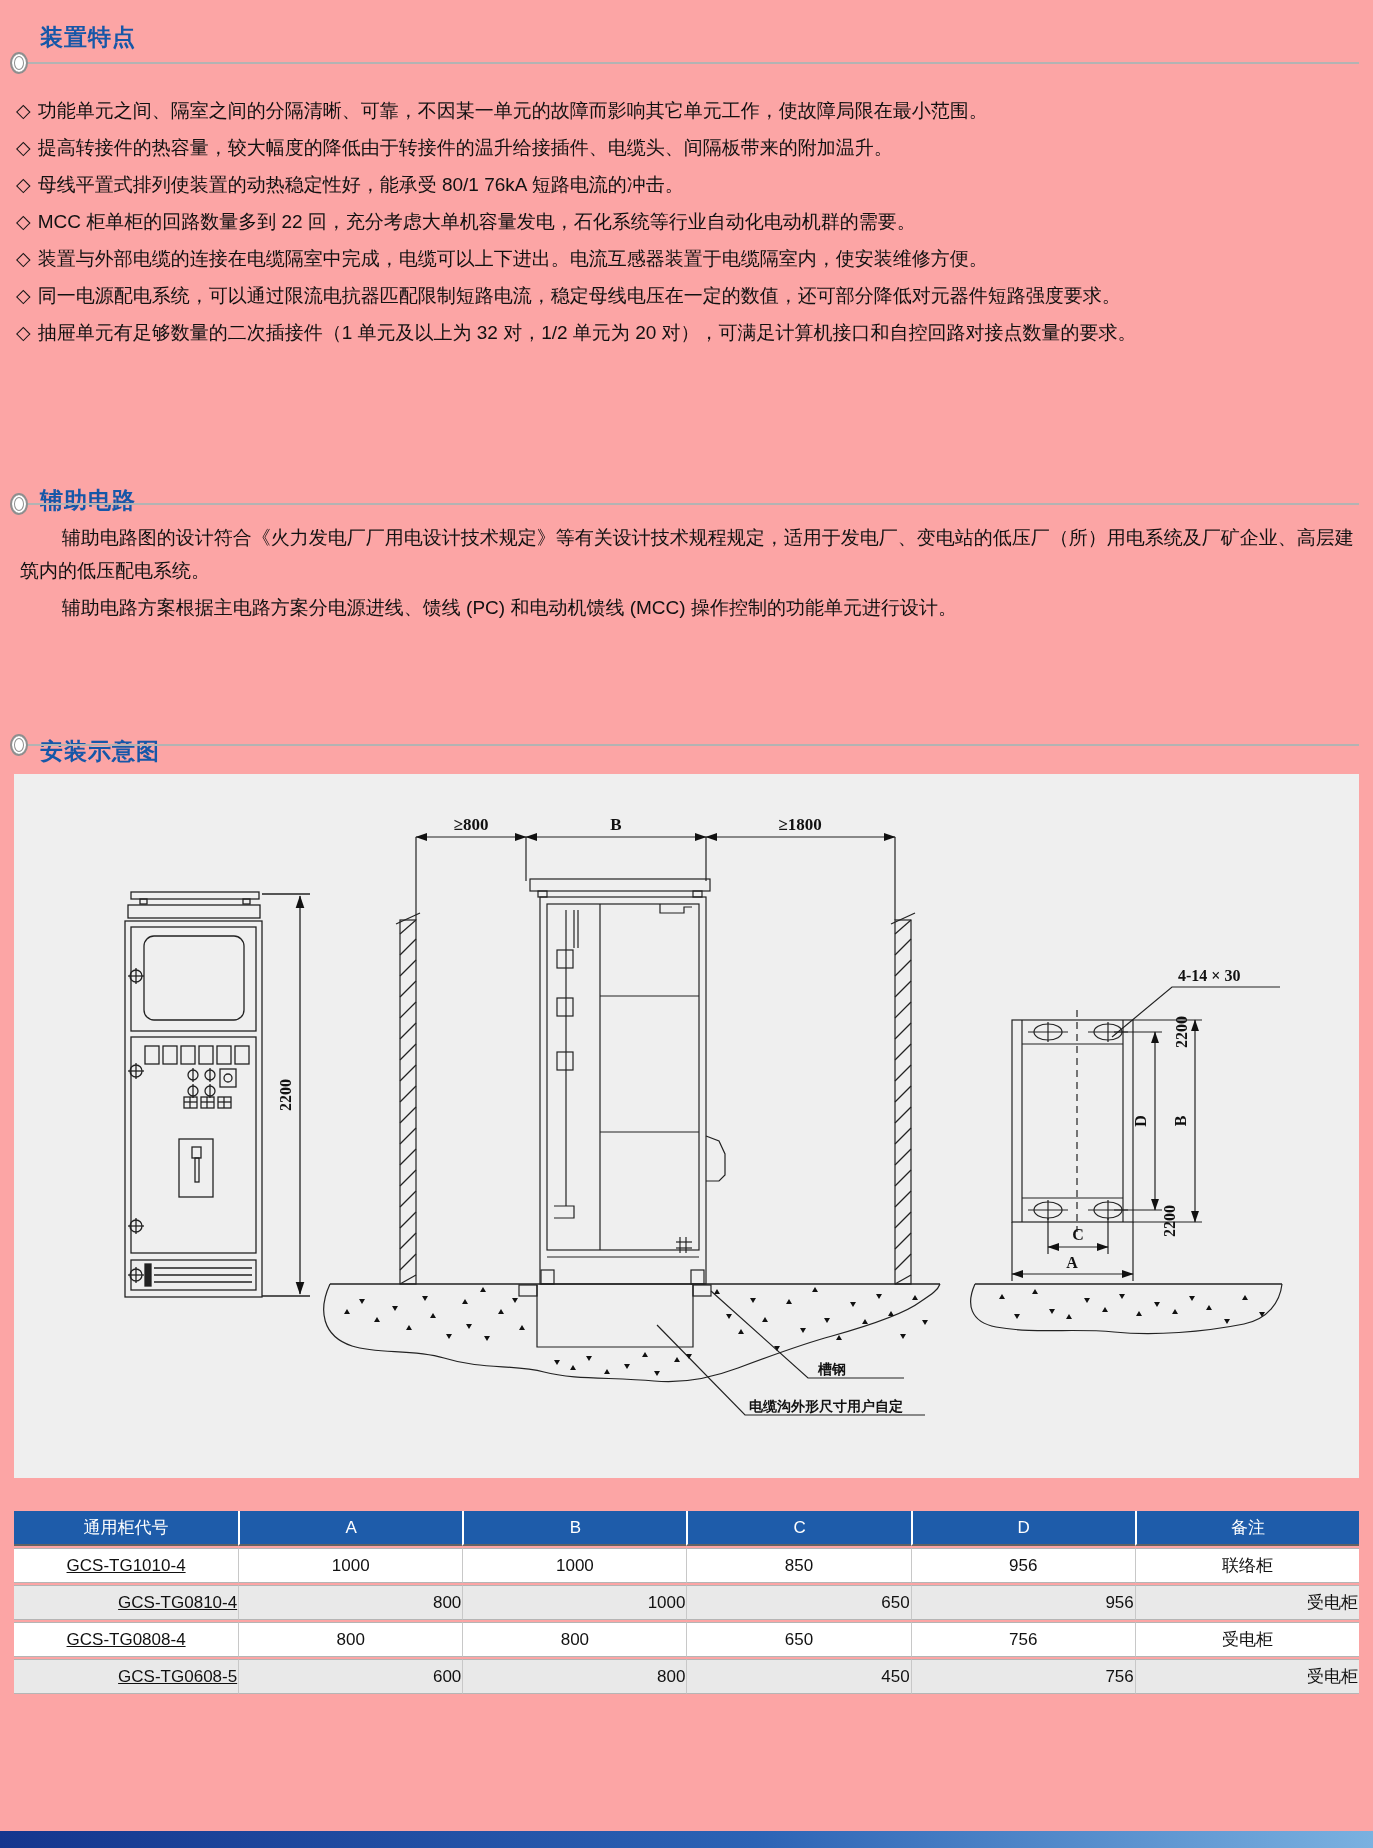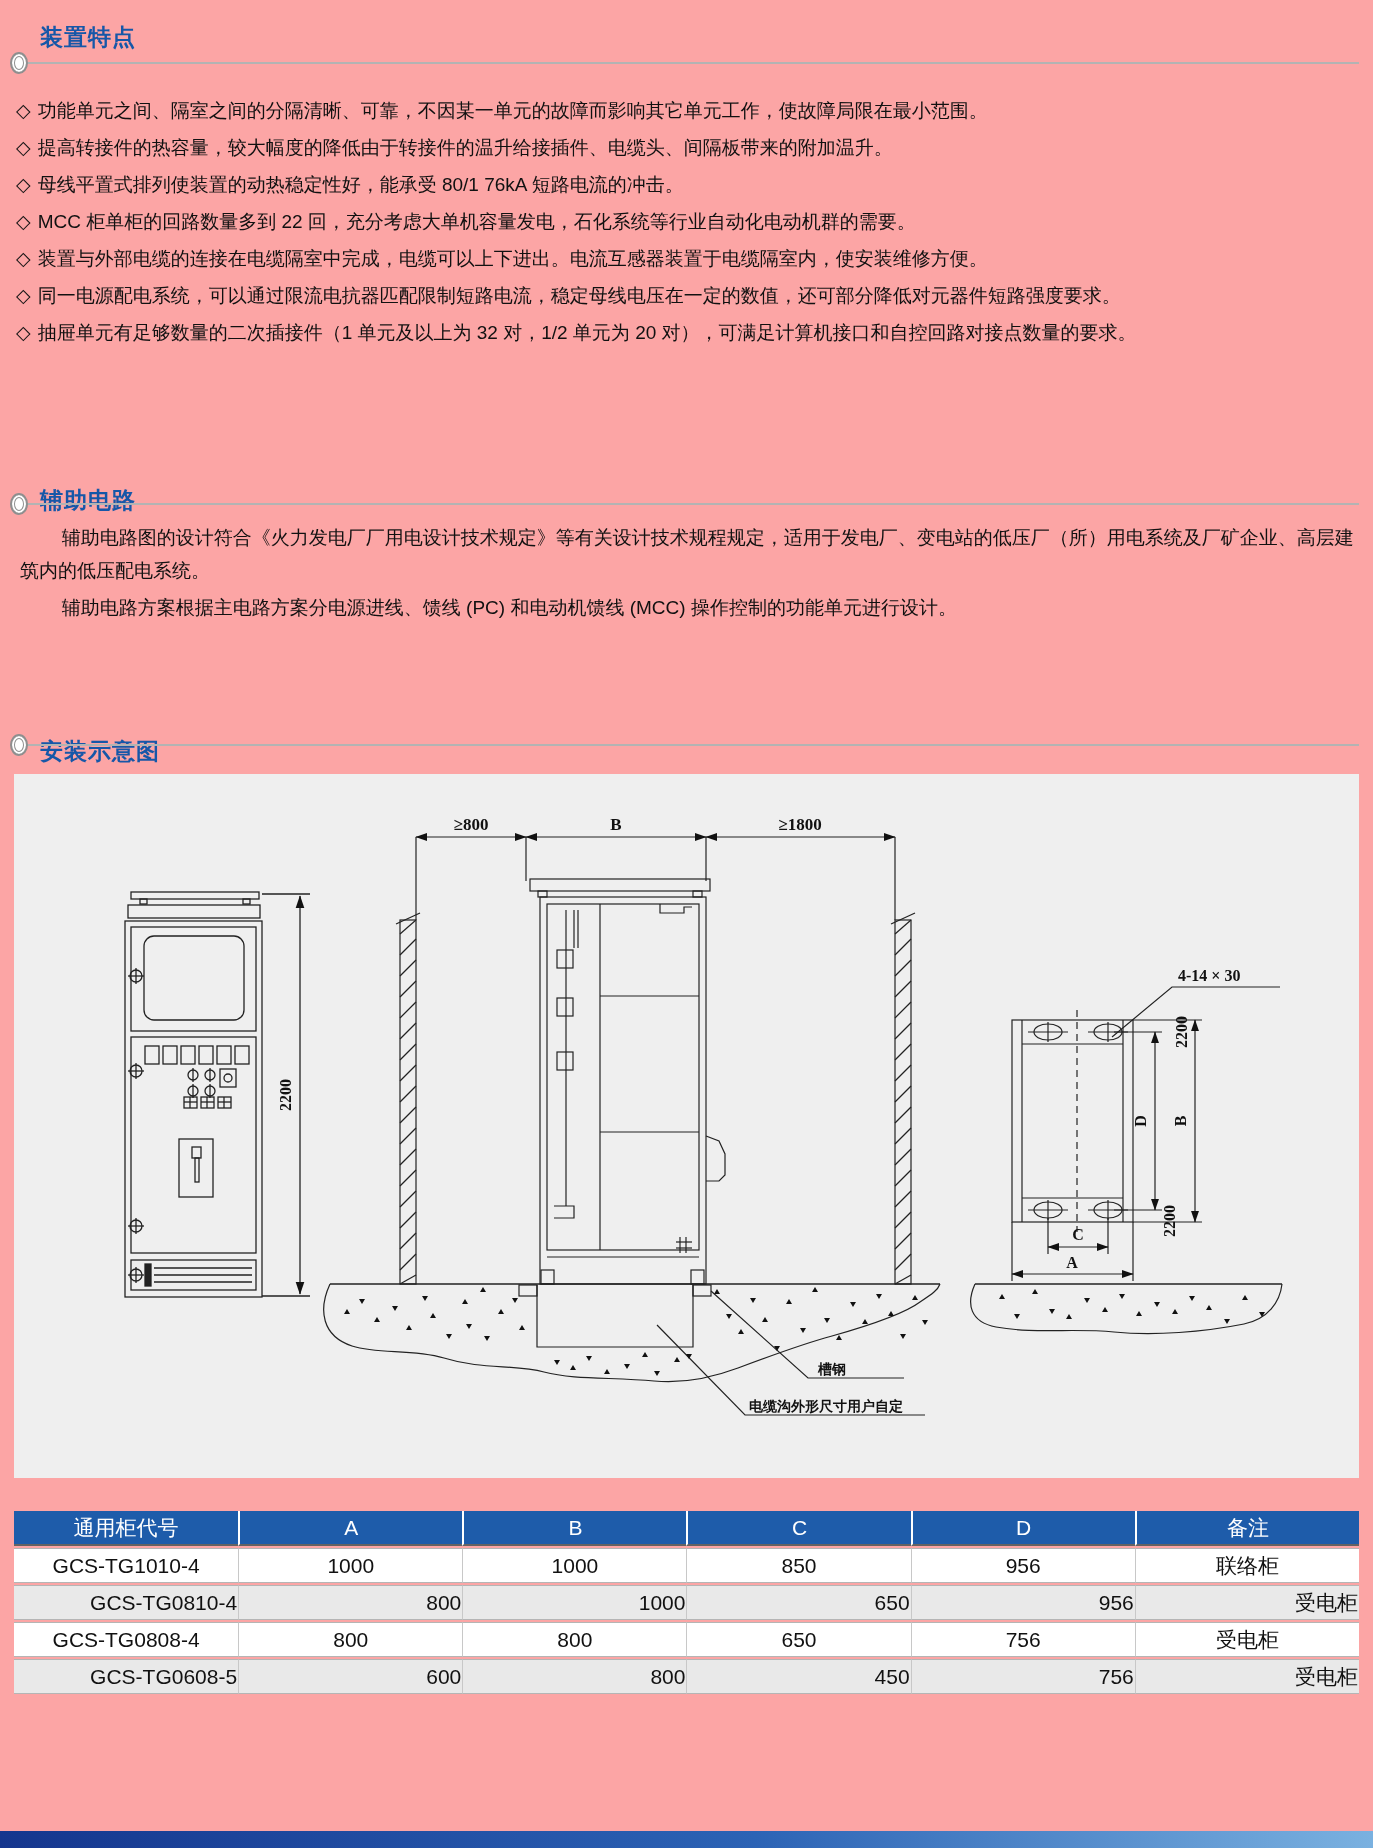--- a/index.html
+++ b/index.html
@@ -15,27 +15,27 @@
   .diam{margin-right:7px;}
   .paras{position:absolute;left:16px;right:12px;top:517px;font-size:19px;line-height:33px;}
   .paras p{margin:4px;text-indent:2.2em;}
   .diagram{position:absolute;left:14px;top:774px;width:1345px;height:704px;background:#efefef;}
   .diagram svg{position:absolute;left:0;top:0;}
   svg text{fill:#111;stroke:none;}
   .dim-serif{font-family:"Liberation Serif",serif;font-weight:bold;font-size:17px;}
   .dim-serif-sm{font-family:"Liberation Serif",serif;font-weight:bold;font-size:16px;}
   .dim-cn{font-family:"Liberation Sans",sans-serif;font-weight:bold;font-size:14px;}
   .tablewrap{position:absolute;left:14px;right:14px;top:1509px;}
-  table.spec{width:100%;border-collapse:separate;border-spacing:0 2px;font-size:21px;table-layout:fixed;}
+  table.spec{width:100%;border-collapse:separate;border-spacing:0 2px;font-size:17px;table-layout:fixed;}
   table.spec th{background:#1e5caa;color:#fff;font-weight:normal;height:31px;
         border-left:2px solid #fff;border-bottom:2px solid #636363;}
   table.spec th:first-child{border-left:none;}
   table.spec td{height:31px;text-align:center;
         border-top:1px solid #b5b5b5;border-bottom:1px solid #b5b5b5;border-left:1px solid #c8c8c8;}
-  table.spec td:first-child{border-left:none;}
+  table.spec td:first-child{border-left:none;text-decoration:underline;}
   tr.alt td{background:#e9e9e9;text-align:right;}
   tr.plain td{background:#fff;}
   .footer-bar{position:absolute;left:0;right:0;bottom:0;height:17px;
         background:linear-gradient(90deg,#15368e 0%,#2c63b5 55%,#7ab1e0 100%);}
 </style>
 </head>
 <body>
 
 <div class="page">
 

